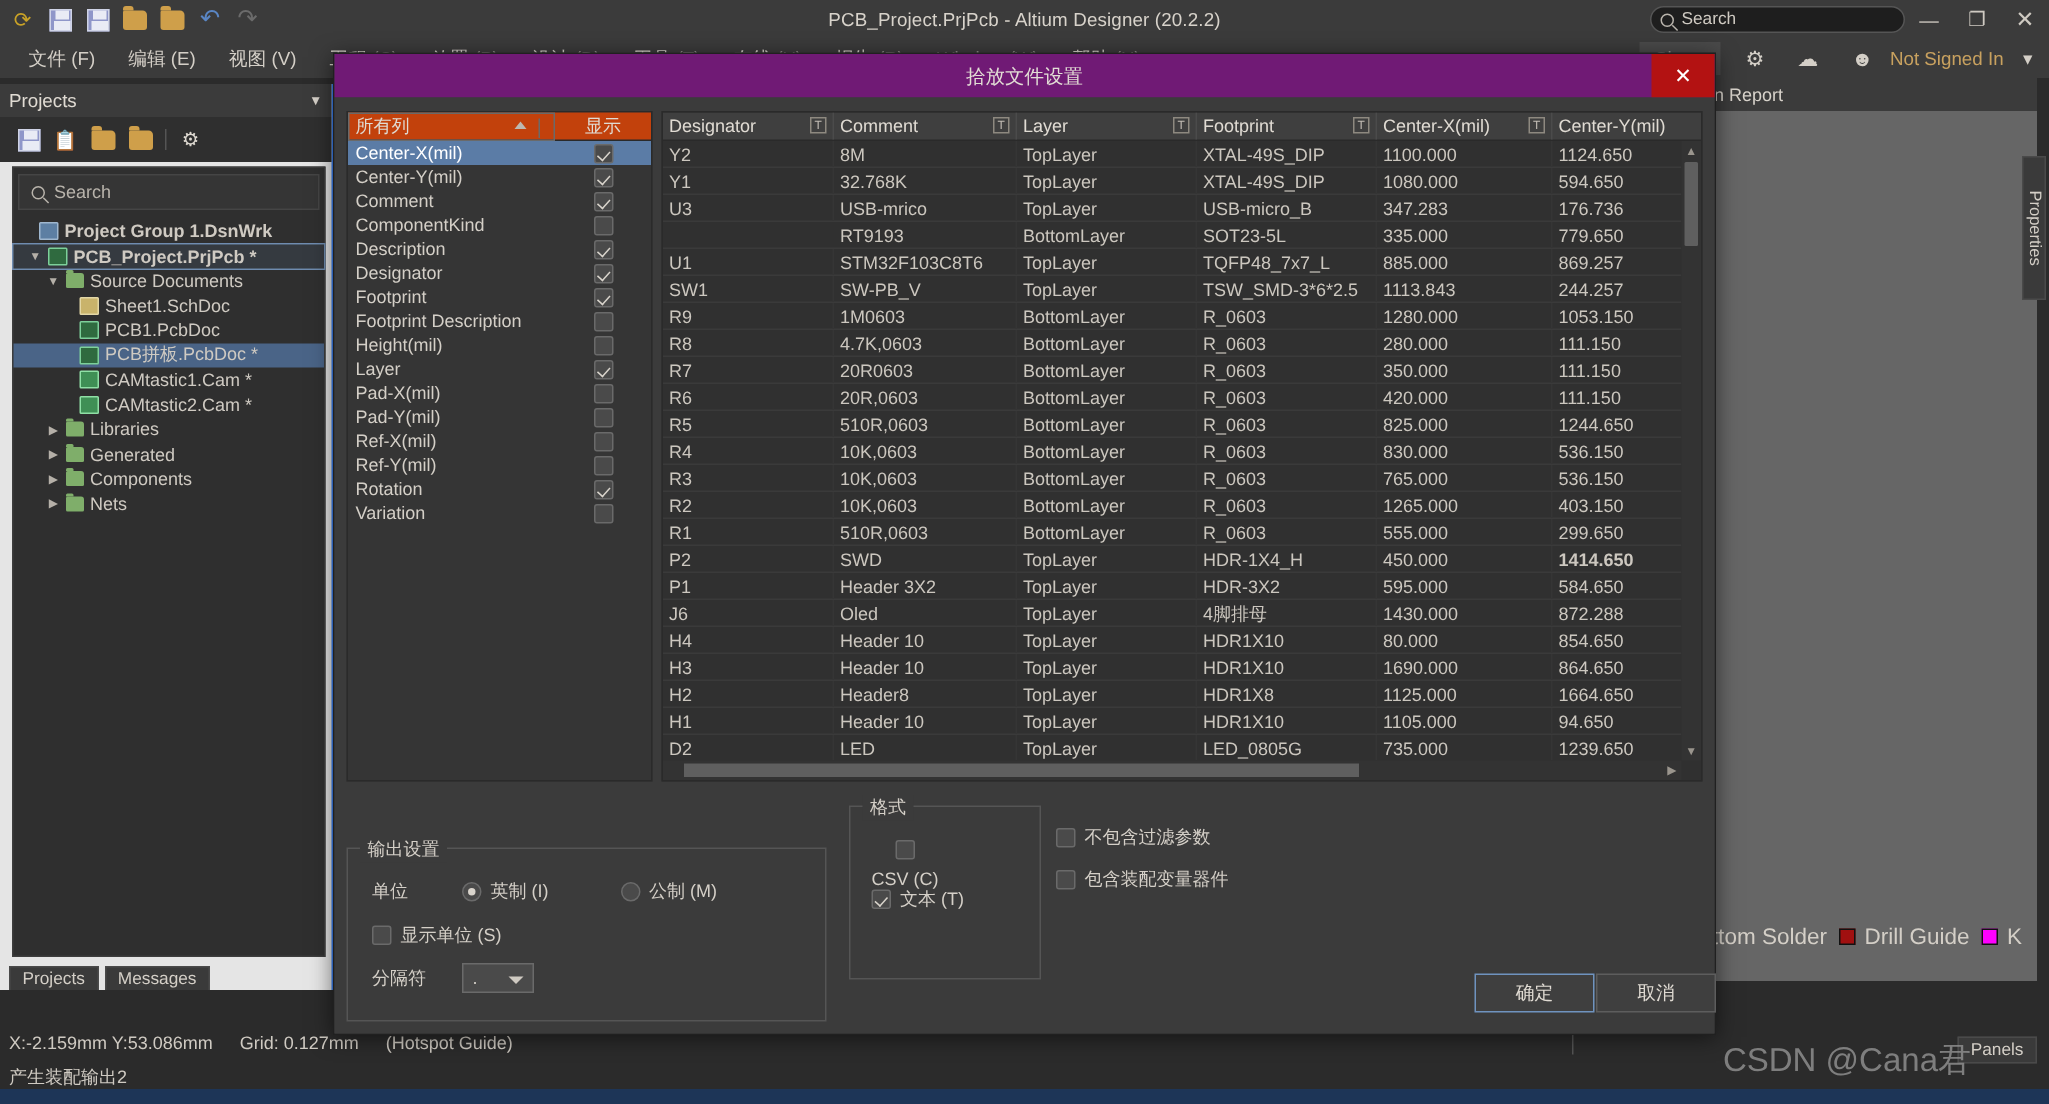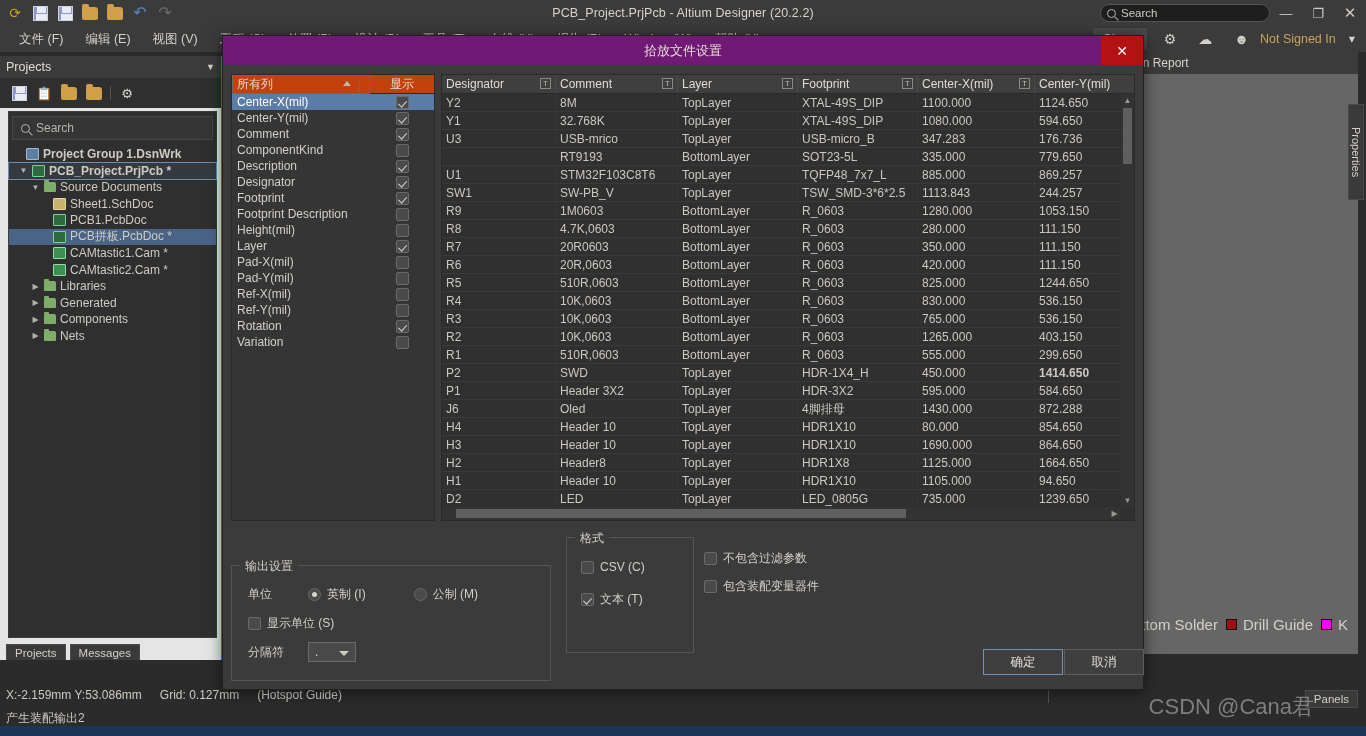--- a/index.html
+++ b/index.html
@@ -748,21 +748,21 @@
           <span class="fld" style="width:60px;">分隔符</span>
           <span class="selectbox">
             <span>.</span>
             <span class="dcaret"></span>
           </span>
         </div>
       </div>
 
       <div class="gbox" style="left:343px; top:472px; width:128px; height:116px;">
         <div class="legend">格式</div>
-        <div class="row" style="position:absolute;left:14px;top:22px;gap:6px;">
+        <div class="row" style="position:absolute;left:14px;top:22px;gap:6px;flex-direction:column;">
           <span class="cbx"></span>
           <span class="fld">CSV (C)</span>
         </div>
         <div class="row" style="position:absolute;left:14px;top:53px;gap:6px;">
           <span class="cbx on"></span>
           <span class="fld">文本 (T)</span>
         </div>
       </div>
 
       <div style="position:absolute;left:481px;top:480px;">

